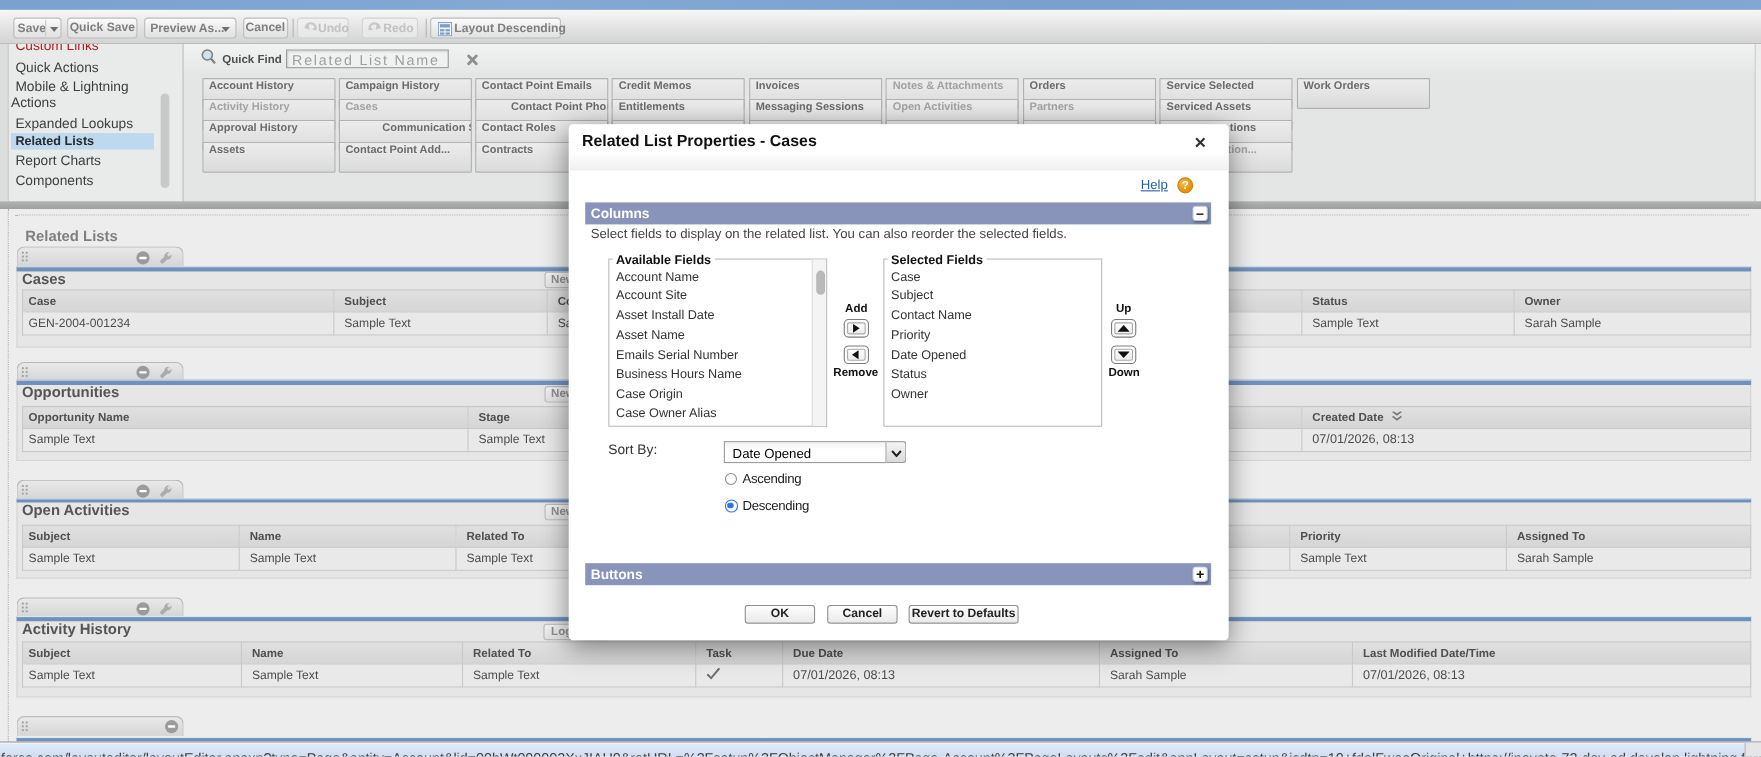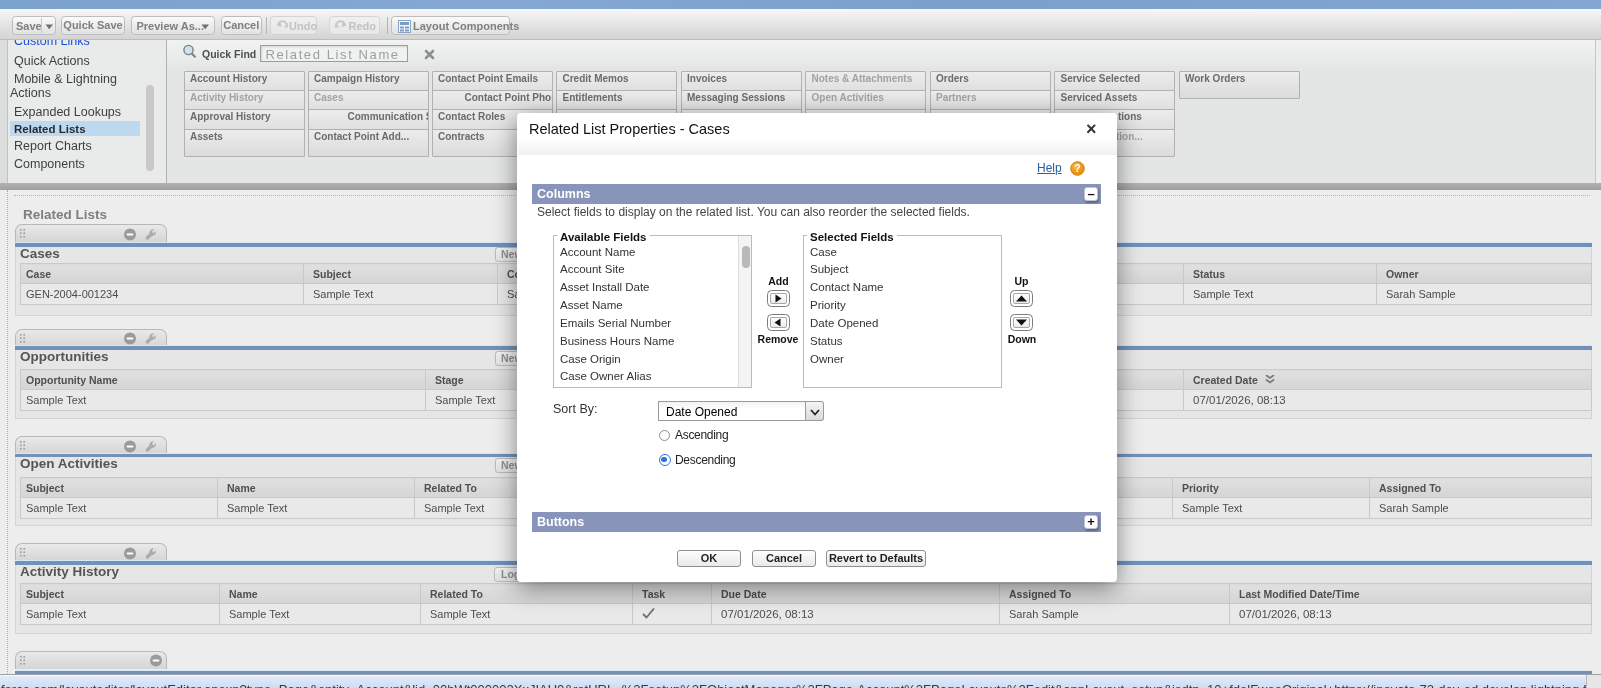--- a/index.html
+++ b/index.html
@@ -81,25 +81,25 @@
 <div class="abs" style="left:386.5px;top:17px;width:1px;height:17px;background:#b5b5b5"></div>
 <div class="btn" style="left:391px;top:16px;width:119px">
     <svg style="position:absolute;left:6px;top:3px" width="13" height="13">
       <rect x="0.5" y="0.5" width="12" height="12" fill="#f3f7fb" stroke="#89a5c6"></rect>
       <rect x="2" y="2" width="9" height="3" fill="#7b9cc4"></rect>
       <rect x="2" y="6.5" width="4" height="2" fill="#7b9cc4"></rect>
       <rect x="7" y="6.5" width="4" height="2" fill="#7b9cc4"></rect>
       <rect x="2" y="9.5" width="4" height="2" fill="#7b9cc4"></rect>
       <rect x="7" y="9.5" width="4" height="2" fill="#7b9cc4"></rect>
     </svg>
-    <span style="position:absolute;left:21px;top:1px">Layout Components</span>
+    <span style="position:absolute;left:21px;top:1px">Layout Descending</span>
   </div>
 <div class="abs" style="left:0;top:40px;width:8px;height:143px;background:#dcdddd;border-right:1px solid #c2c2c2"></div>
 <div class="abs" style="left:8px;top:40px;width:159px;height:143px;background:#e9ebeb;border-right:1px solid #b0b0b0;overflow:hidden">
-<div class="abs" style="left:6px;top:-6.5px;font-size:12.5px;color:#1d4ed8">Custom Links</div>
+<div class="abs" style="left:6px;top:-6.5px;font-size:12.5px;color:#b91c1c">Custom Links</div>
 <div class="abs" style="left:6px;top:14.3px;font-size:12.5px;color:#3e3e3e">Quick Actions</div>
 <div class="abs" style="left:6px;top:32px;font-size:12.5px;color:#3e3e3e">Mobile &amp; Lightning</div>
 <div class="abs" style="left:2px;top:46px;font-size:12.5px;color:#3e3e3e">Actions</div>
 <div class="abs" style="left:6px;top:64.8px;font-size:12.5px;color:#3e3e3e">Expanded Lookups</div>
 <div class="abs" style="left:2px;top:80.5px;width:130px;height:15.5px;background:#bcd9f0"></div>
 <div class="abs" style="left:6px;top:82.5px;font-size:11.5px;font-weight:bold;color:#2a2a2a">Related Lists</div>
 <div class="abs" style="left:6px;top:98.9px;font-size:12.5px;color:#3e3e3e">Report Charts</div>
 <div class="abs" style="left:6px;top:116.5px;font-size:12.5px;color:#3e3e3e">Components</div>
 <div class="abs" style="left:138px;top:45px;width:8px;height:86px;background:#c9c9c9;border-radius:4px"></div>
 </div>
@@ -349,21 +349,21 @@
     </svg>
   </div>
 <div class="bluebar" style="top:669.5px"></div>
 <div class="abs" style="left:0;top:674px;width:1601px;height:14px;background:linear-gradient(#e3ecfa,#cfdcf1);border-top:1px solid #9fa0a2;box-shadow:inset 0 1px 0 #f7f9fd;overflow:hidden">
 <div class="abs" style="left:1px;top:7px;font-size:13px;color:#3a3a3a;white-space:nowrap">force.com/layouteditor/layoutEditor.apexp?type=Page&amp;entity=Account&amp;lid=00hWt000002XxJIAU0&amp;retURL=%2Fsetup%2FObjectManager%2FPage-Account%2FPageLayouts%2Fedit&amp;appLayout=setup&amp;isdtp=10+fdelFweeOriginal+https://inovato-72-dev-ed.develop.lightning.force.com/one/one.app#eyJjb21wb25lbnREZWY</div>
 <div class="abs" style="left:1586px;top:0;width:15px;height:14px;background:#e6e6e6;border-left:1px solid #b9b9b9"></div>
 </div>
 <div class="abs" style="left:517px;top:113px;width:600px;height:469px;background:#fff;border-radius:4px;box-shadow:0 6px 24px rgba(0,0,0,.45);overflow:hidden">
 <div class="abs" style="left:1px;top:0;width:599px;height:469px">
 <div class="abs" style="left:0;top:0;width:599px;height:42px;background:linear-gradient(#ffffff 60%,#f0f0f0)"></div>
-<div class="abs" style="left:11px;top:8px;font-size:14.5px;font-weight:normal;color:#111">Related List Properties - Cases</div>
+<div class="abs" style="left:11px;top:8px;font-size:14.5px;font-weight:bold;color:#111">Related List Properties - Cases</div>
 <div class="abs" style="left:568px;top:6px;font-size:18px;font-weight:bold;color:#333">×</div>
 <div class="abs" style="left:519px;top:48px;font-size:12px;color:#2661a7;text-decoration:underline">Help</div>
 <svg class="abs" style="left:552px;top:48px" width="16" height="16">
         <defs>
           <radialGradient id="hg" cx="0.4" cy="0.35">
             <stop offset="0%" stop-color="#f7bb55"></stop>
             <stop offset="100%" stop-color="#e8940f"></stop>
           </radialGradient>
         </defs>
         <circle cx="7.5" cy="7.5" r="6.8" fill="url(#hg)" stroke="#cd820d" stroke-width="1"></circle>

